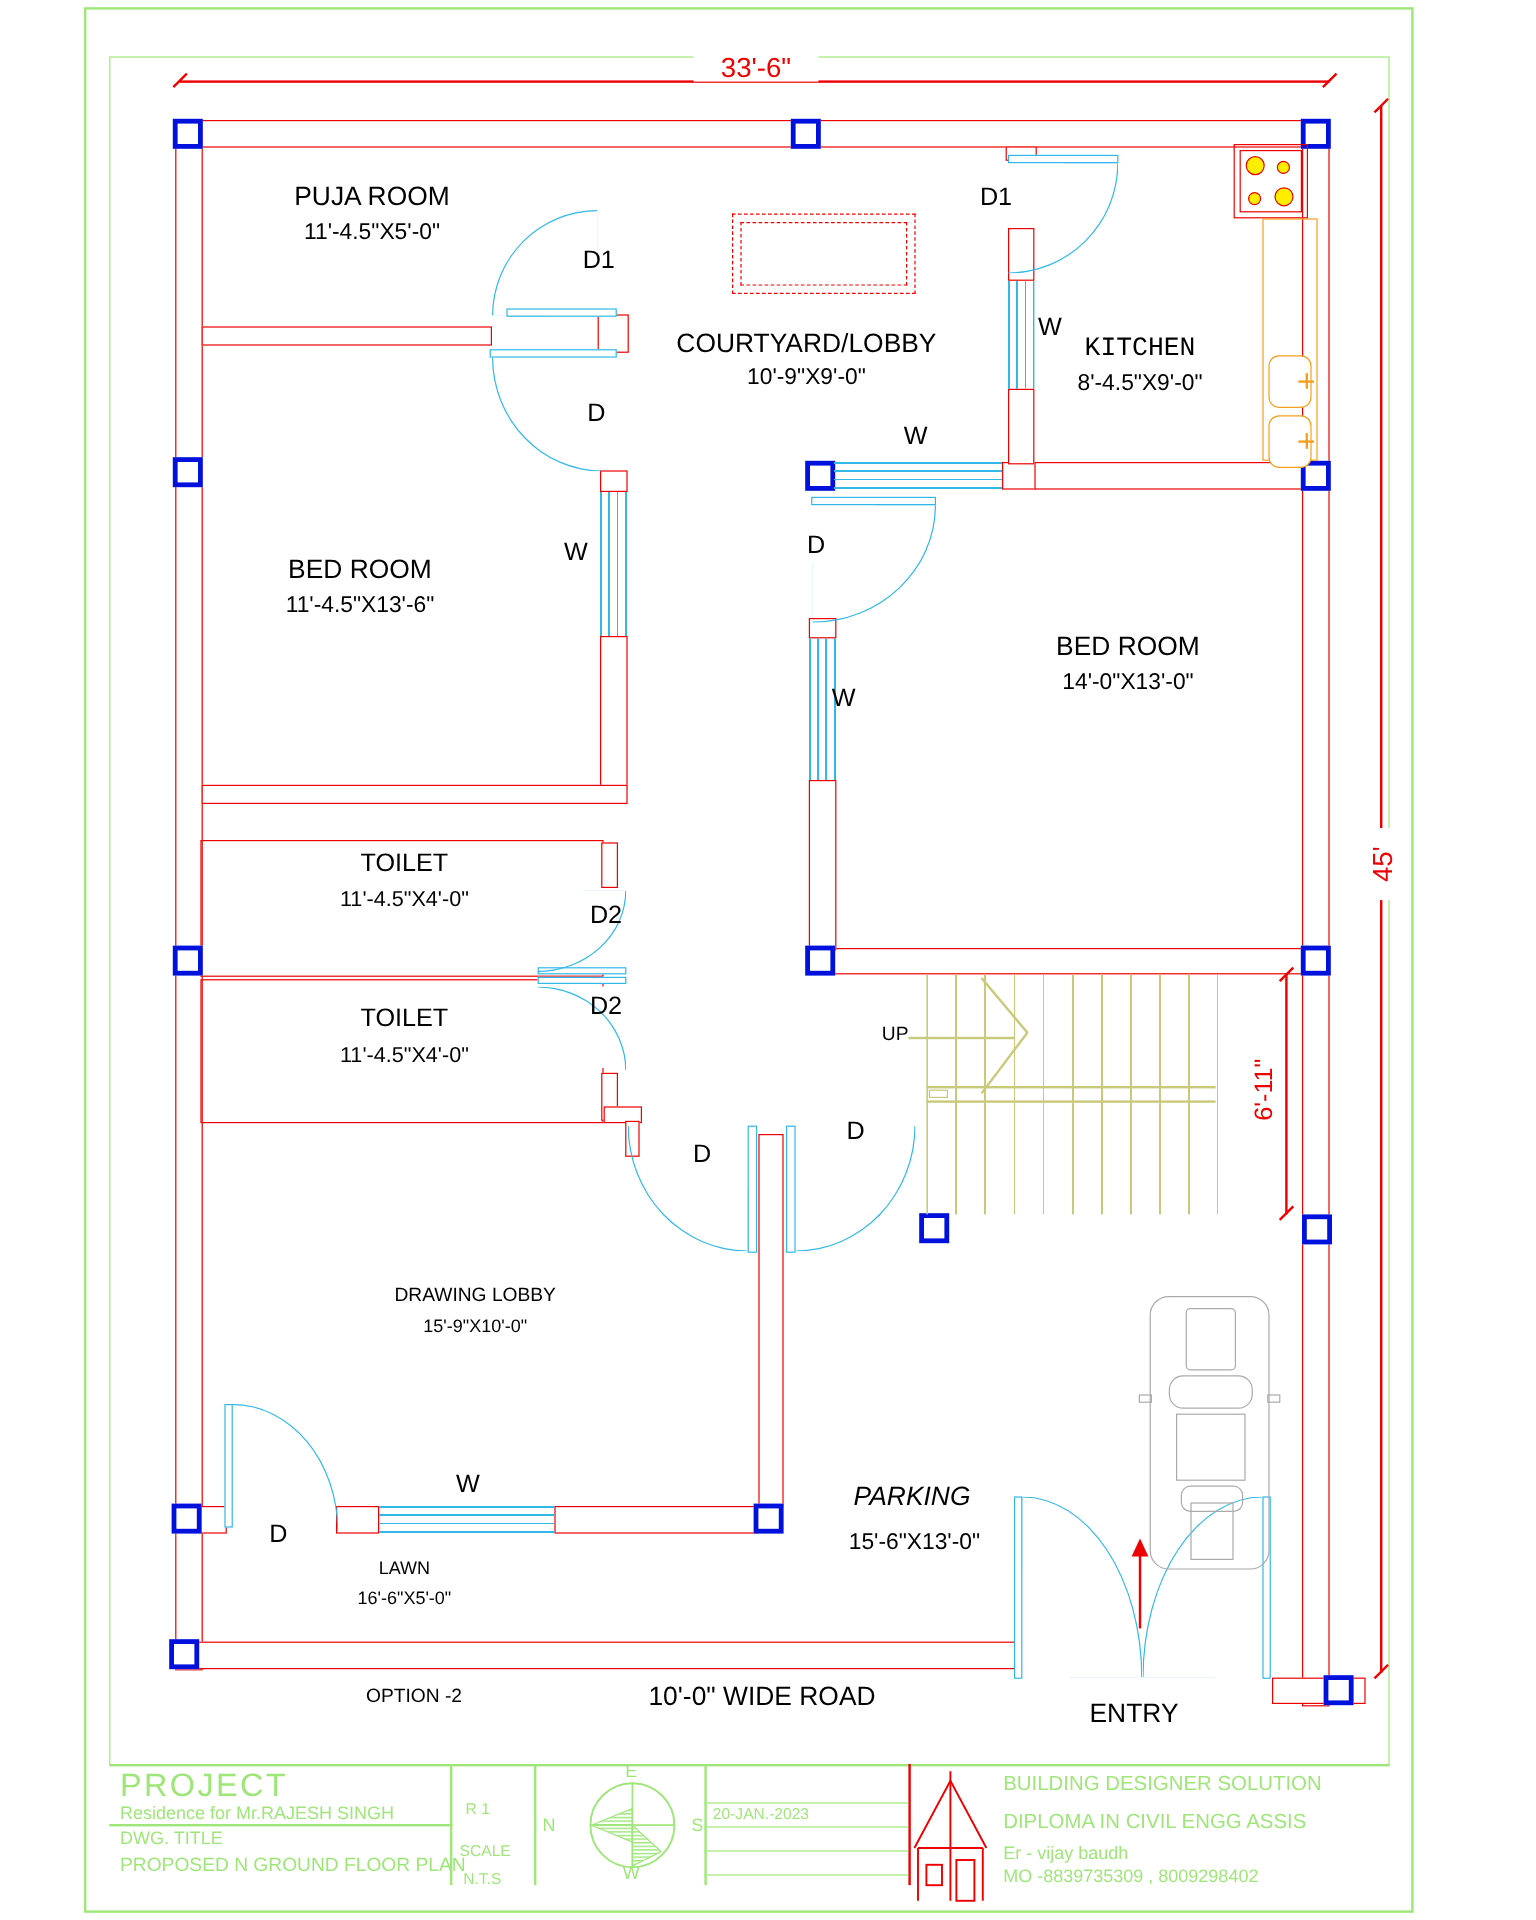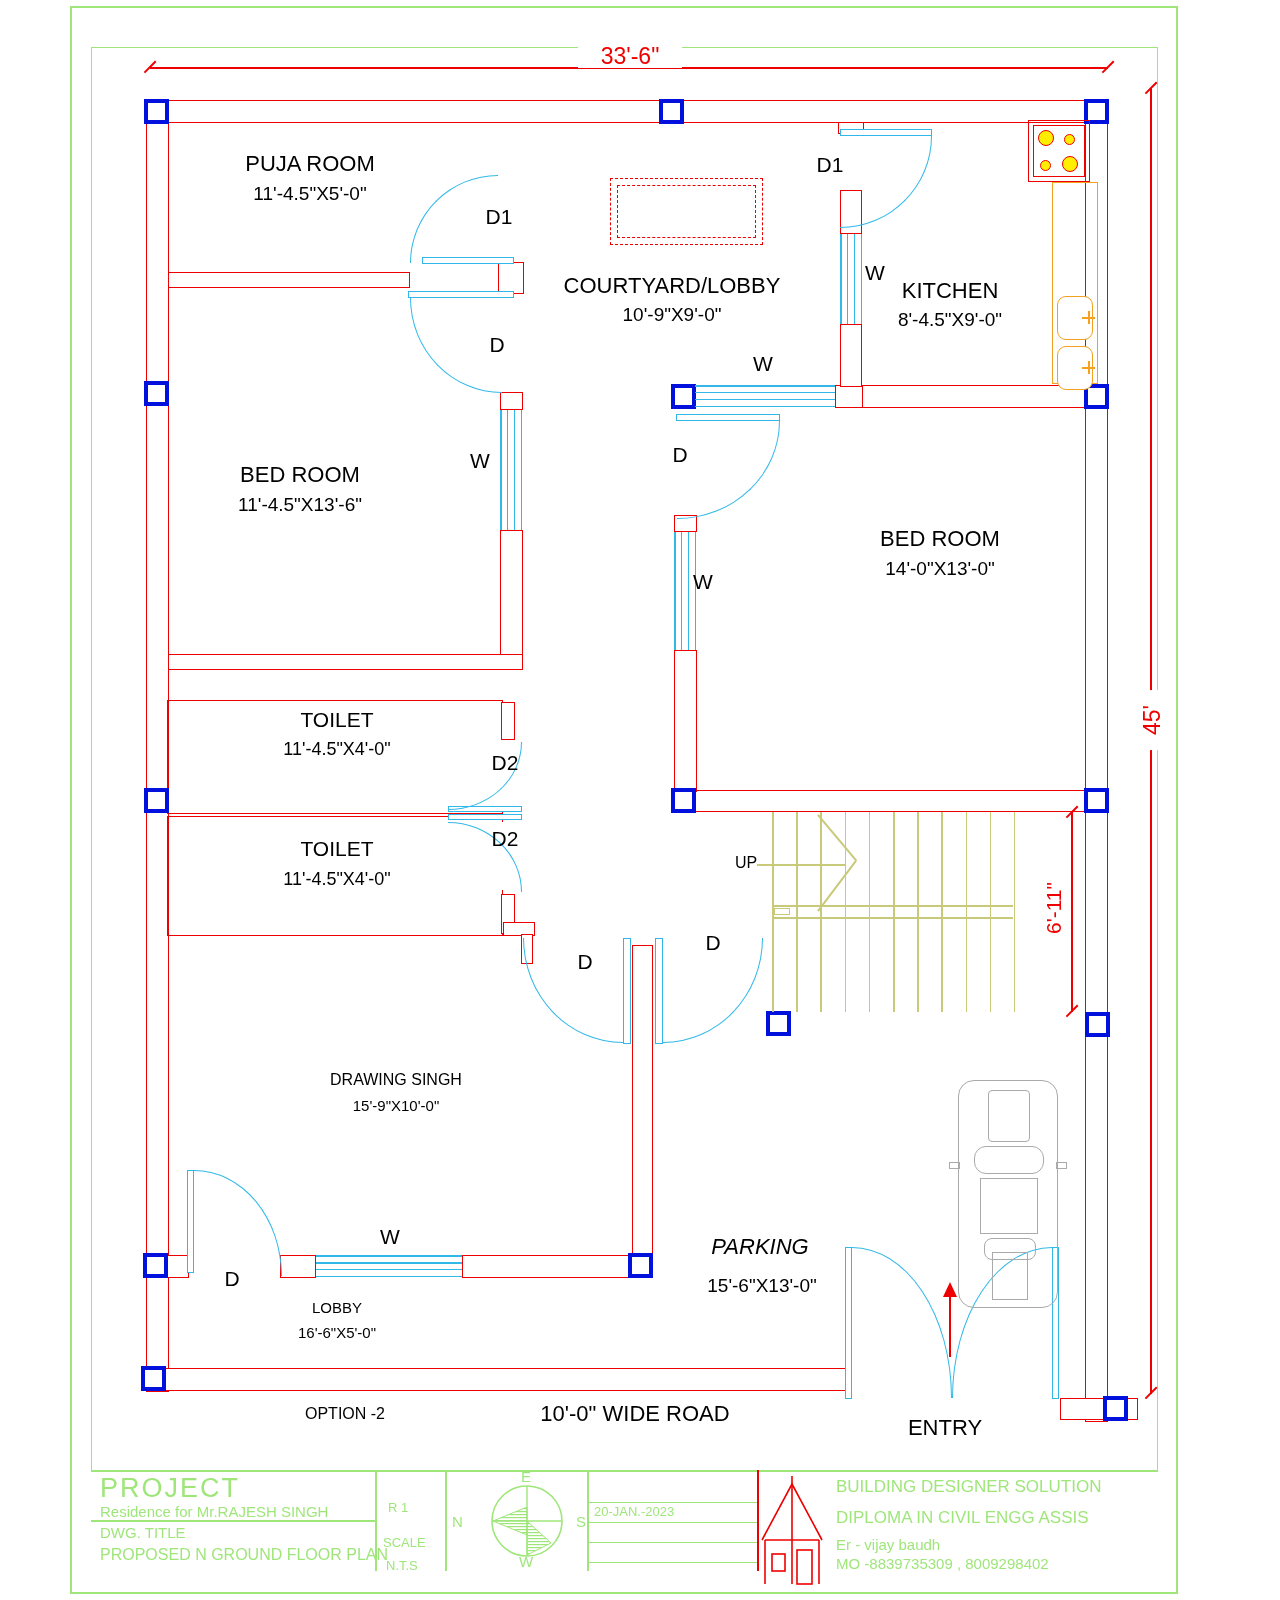--- a/index.html
+++ b/index.html
@@ -172,33 +172,33 @@
 
   <div class="abs rl" style="left:1071px;top:812px;width:1.8px;height:200px;"></div>
   <div class="abs tick" style="left:1064px;top:811px;"></div>
   <div class="abs tick" style="left:1064px;top:1010px;"></div>
   <div class="abs lbl dim" style="left:1012px;top:897px;width:84px;font-size:21px;transform:rotate(-90deg);">6'-11"</div>
 
   <div class="abs lbl" style="left:210px;top:152px;width:200px;font-size:22px;">PUJA ROOM</div>
   <div class="abs lbl" style="left:210px;top:184px;width:200px;font-size:19px;">11'-4.5"X5'-0"</div>
   <div class="abs lbl" style="left:552px;top:274px;width:240px;font-size:22px;">COURTYARD/LOBBY</div>
   <div class="abs lbl" style="left:552px;top:305px;width:240px;font-size:19px;">10'-9"X9'-0"</div>
-  <div class="abs lbl" style="left:870px;top:279px;width:160px;font-size:22px;">KITCHEN</div>
+  <div class="abs lbl" style="left:870px;top:279px;width:160px;font-size:22px;font-family:Liberation Mono, monospace;">KITCHEN</div>
   <div class="abs lbl" style="left:870px;top:310px;width:160px;font-size:19px;">8'-4.5"X9'-0"</div>
   <div class="abs lbl" style="left:200px;top:463px;width:200px;font-size:22px;">BED ROOM</div>
   <div class="abs lbl" style="left:200px;top:495px;width:200px;font-size:19px;">11'-4.5"X13'-6"</div>
   <div class="abs lbl" style="left:840px;top:527px;width:200px;font-size:22px;">BED ROOM</div>
   <div class="abs lbl" style="left:840px;top:559px;width:200px;font-size:19px;">14'-0"X13'-0"</div>
   <div class="abs lbl" style="left:237px;top:709px;width:200px;font-size:21px;">TOILET</div>
   <div class="abs lbl" style="left:237px;top:740px;width:200px;font-size:18px;">11'-4.5"X4'-0"</div>
   <div class="abs lbl" style="left:237px;top:838px;width:200px;font-size:21px;">TOILET</div>
   <div class="abs lbl" style="left:237px;top:870px;width:200px;font-size:18px;">11'-4.5"X4'-0"</div>
-  <div class="abs lbl" style="left:296px;top:1072px;width:200px;font-size:16px;">DRAWING SINGH</div>
+  <div class="abs lbl" style="left:296px;top:1072px;width:200px;font-size:16px;">DRAWING LOBBY</div>
   <div class="abs lbl" style="left:296px;top:1098px;width:200px;font-size:15px;">15'-9"X10'-0"</div>
-  <div class="abs lbl" style="left:267px;top:1300px;width:140px;font-size:15px;">LOBBY</div>
+  <div class="abs lbl" style="left:267px;top:1300px;width:140px;font-size:15px;">LAWN</div>
   <div class="abs lbl" style="left:267px;top:1325px;width:140px;font-size:15px;">16'-6"X5'-0"</div>
   <div class="abs lbl" style="left:660px;top:1235px;width:200px;font-size:22px;font-style:italic;">PARKING</div>
   <div class="abs lbl" style="left:662px;top:1276px;width:200px;font-size:19px;">15'-6"X13'-0"</div>
 
   <div class="abs lbl" style="left:477px;top:206px;width:44px;font-size:21px;">D1</div>
   <div class="abs lbl" style="left:477px;top:334px;width:40px;font-size:21px;">D</div>
   <div class="abs lbl" style="left:460px;top:450px;width:40px;font-size:21px;">W</div>
   <div class="abs lbl" style="left:806px;top:154px;width:48px;font-size:21px;">D1</div>
   <div class="abs lbl" style="left:857px;top:262px;width:36px;font-size:21px;">W</div>
   <div class="abs lbl" style="left:743px;top:353px;width:40px;font-size:21px;">W</div>

